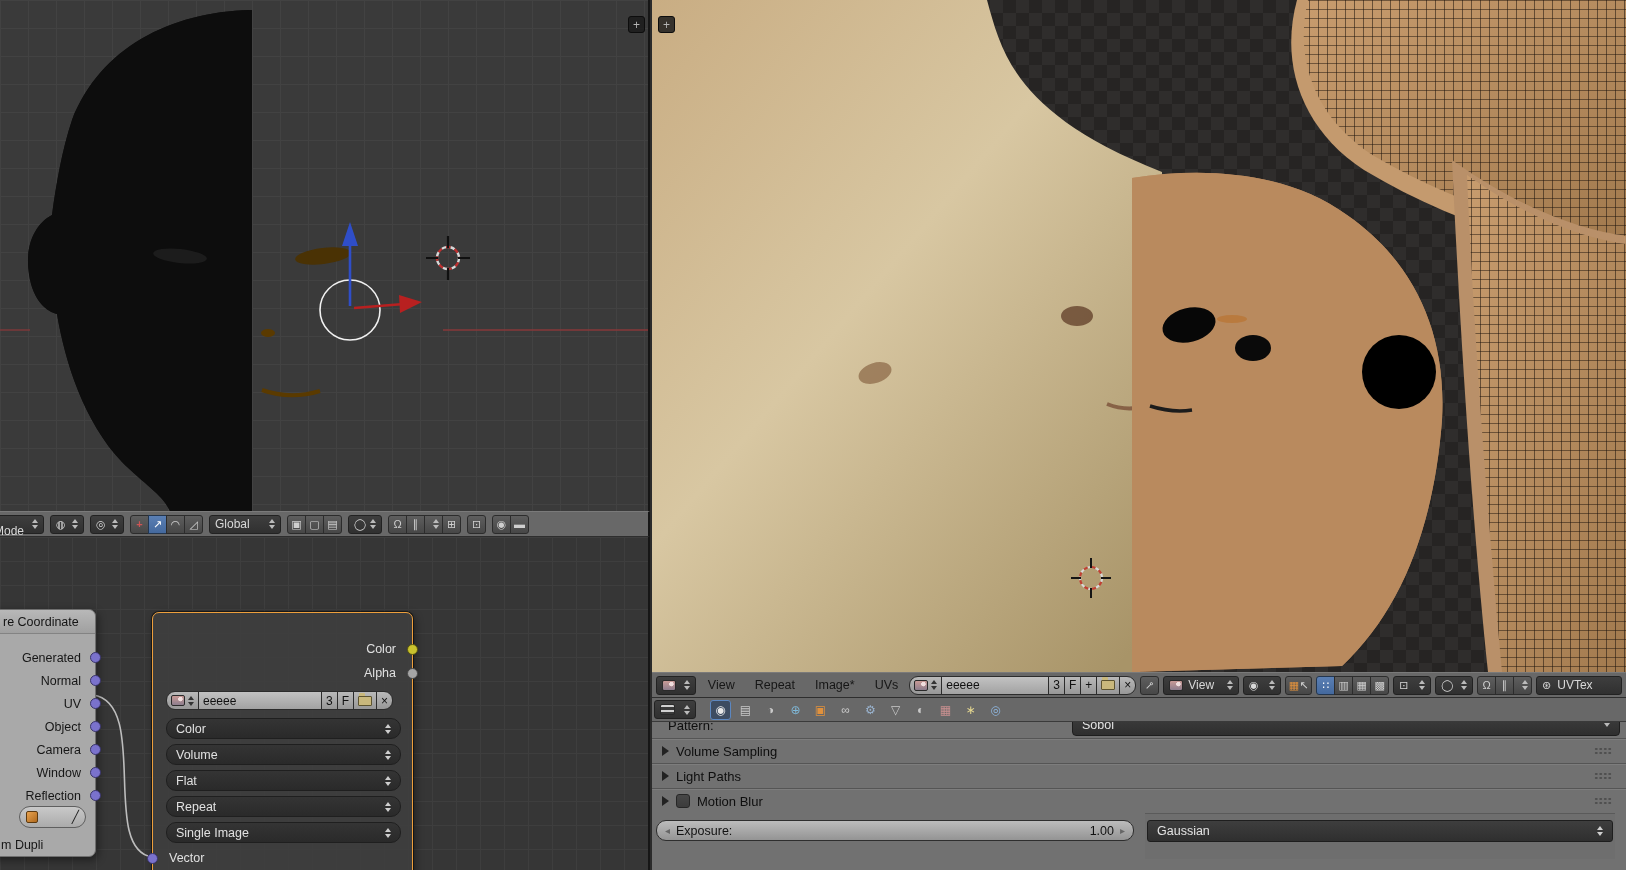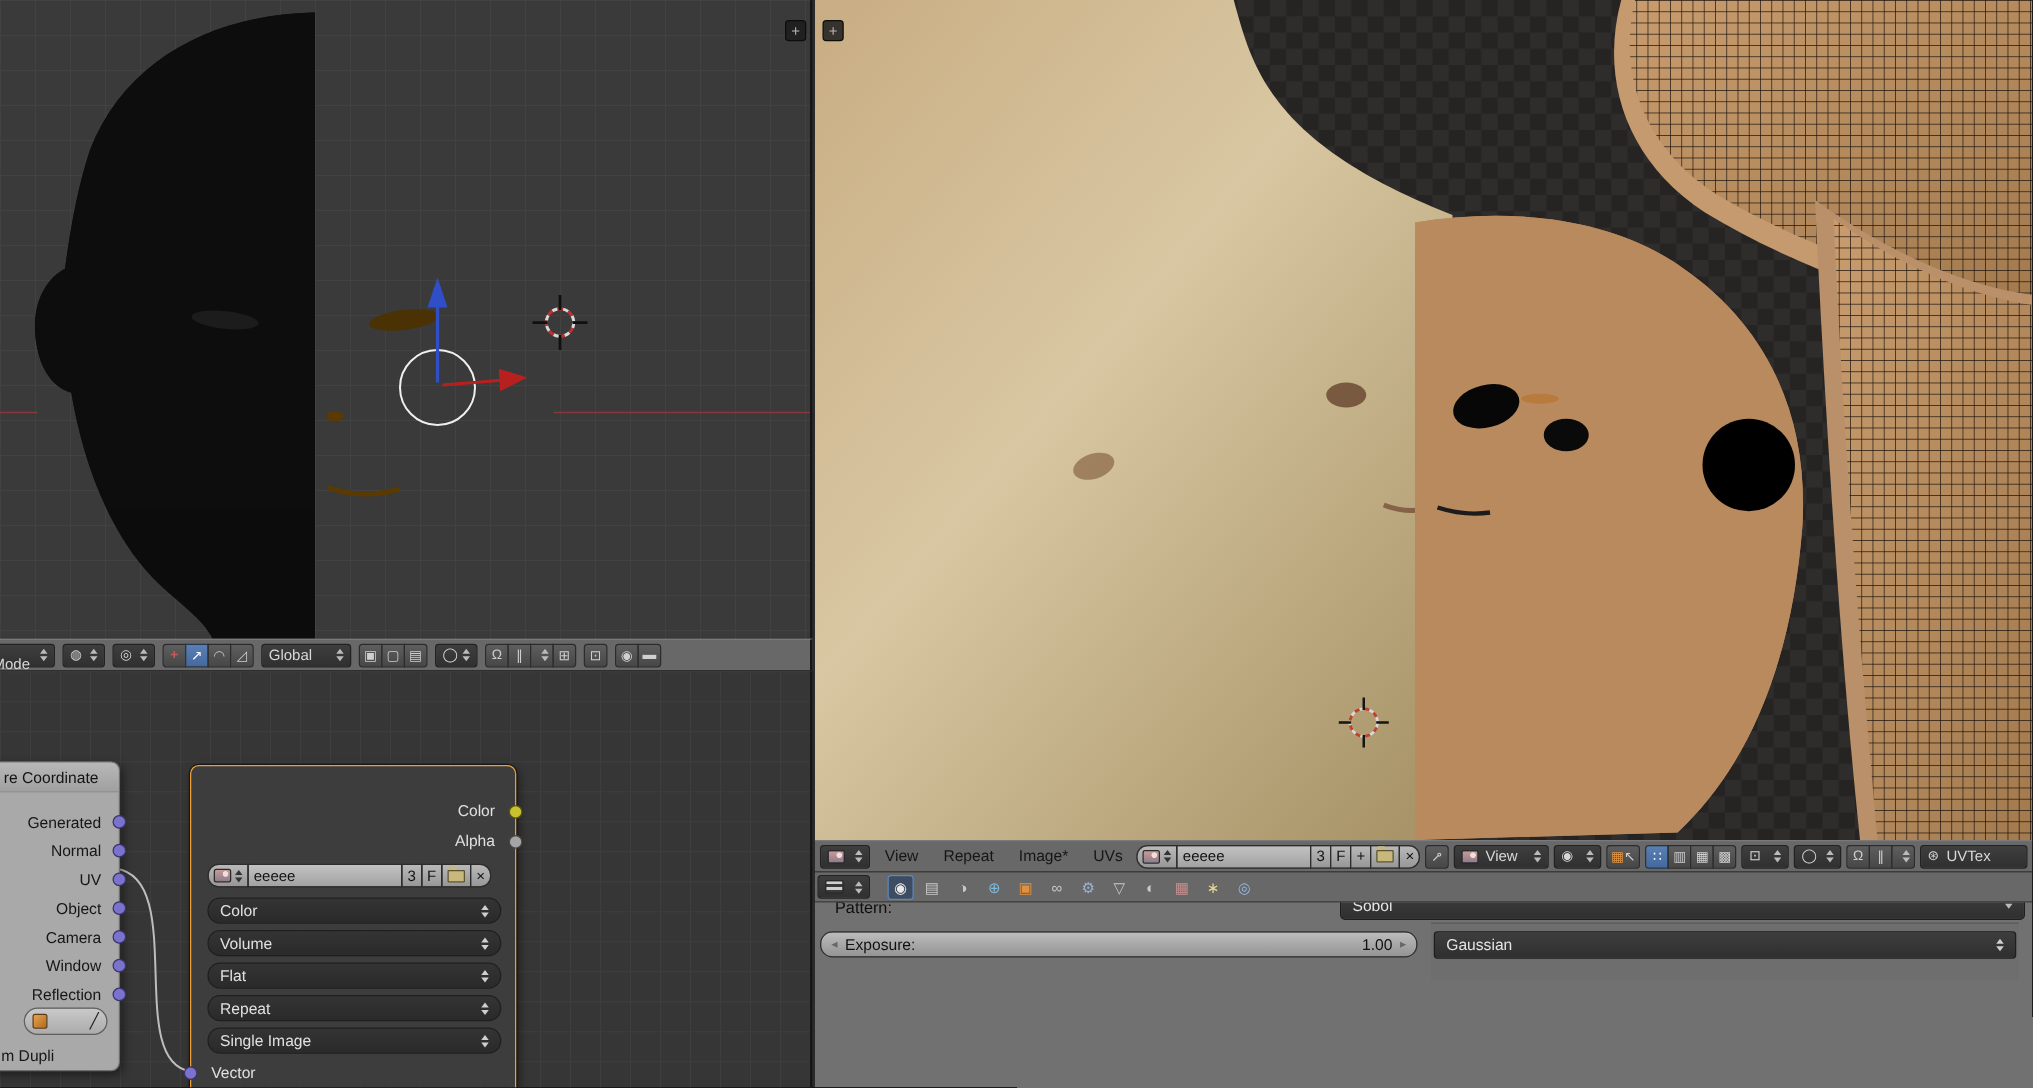--- a/index.html
+++ b/index.html
@@ -520,20 +520,36 @@
     <div style="position:relative;height:16px;overflow:hidden;text-align:right;">
       <span style="position:absolute;left:16px;top:-4px;font-size:13px;color:#0e0e0e;">Pattern:</span>
       <div class="ddark" style="position:absolute;left:420px;top:-8px;width:548px;border-radius:0 0 4px 4px;">
         <span>Sobol</span>
         <span class="ud" style="margin-left:auto;">
             <i class="dn"></i>
           </span>
       </div>
     </div>
 
+    <div class="prow">
+      <span class="tri-r"></span>
+      <span>Volume Sampling</span>
+      <span class="grip"></span>
+    </div>
+    <div class="prow">
+      <span class="tri-r"></span>
+      <span>Light Paths</span>
+      <span class="grip"></span>
+    </div>
+    <div class="prow">
+      <span class="tri-r"></span>
+      <span class="chk"></span>
+      <span>Motion Blur</span>
+      <span class="grip"></span>
+    </div>
 
     <div style="position:relative;height:46px;">
       <div class="pill" style="position:absolute;left:4px;top:7px;width:478px;">
         <span class="arr">◂</span>
         <span style="margin-left:6px;">Exposure:</span>
         <span style="margin-left:auto;">1.00</span>
         <span class="arr" style="margin-left:6px;">▸</span>
       </div>
 
       <div style="position:absolute;left:493px;top:0;width:470px;height:46px;background:#6e6e6e;border-top:1px solid #5a5a5a;">

